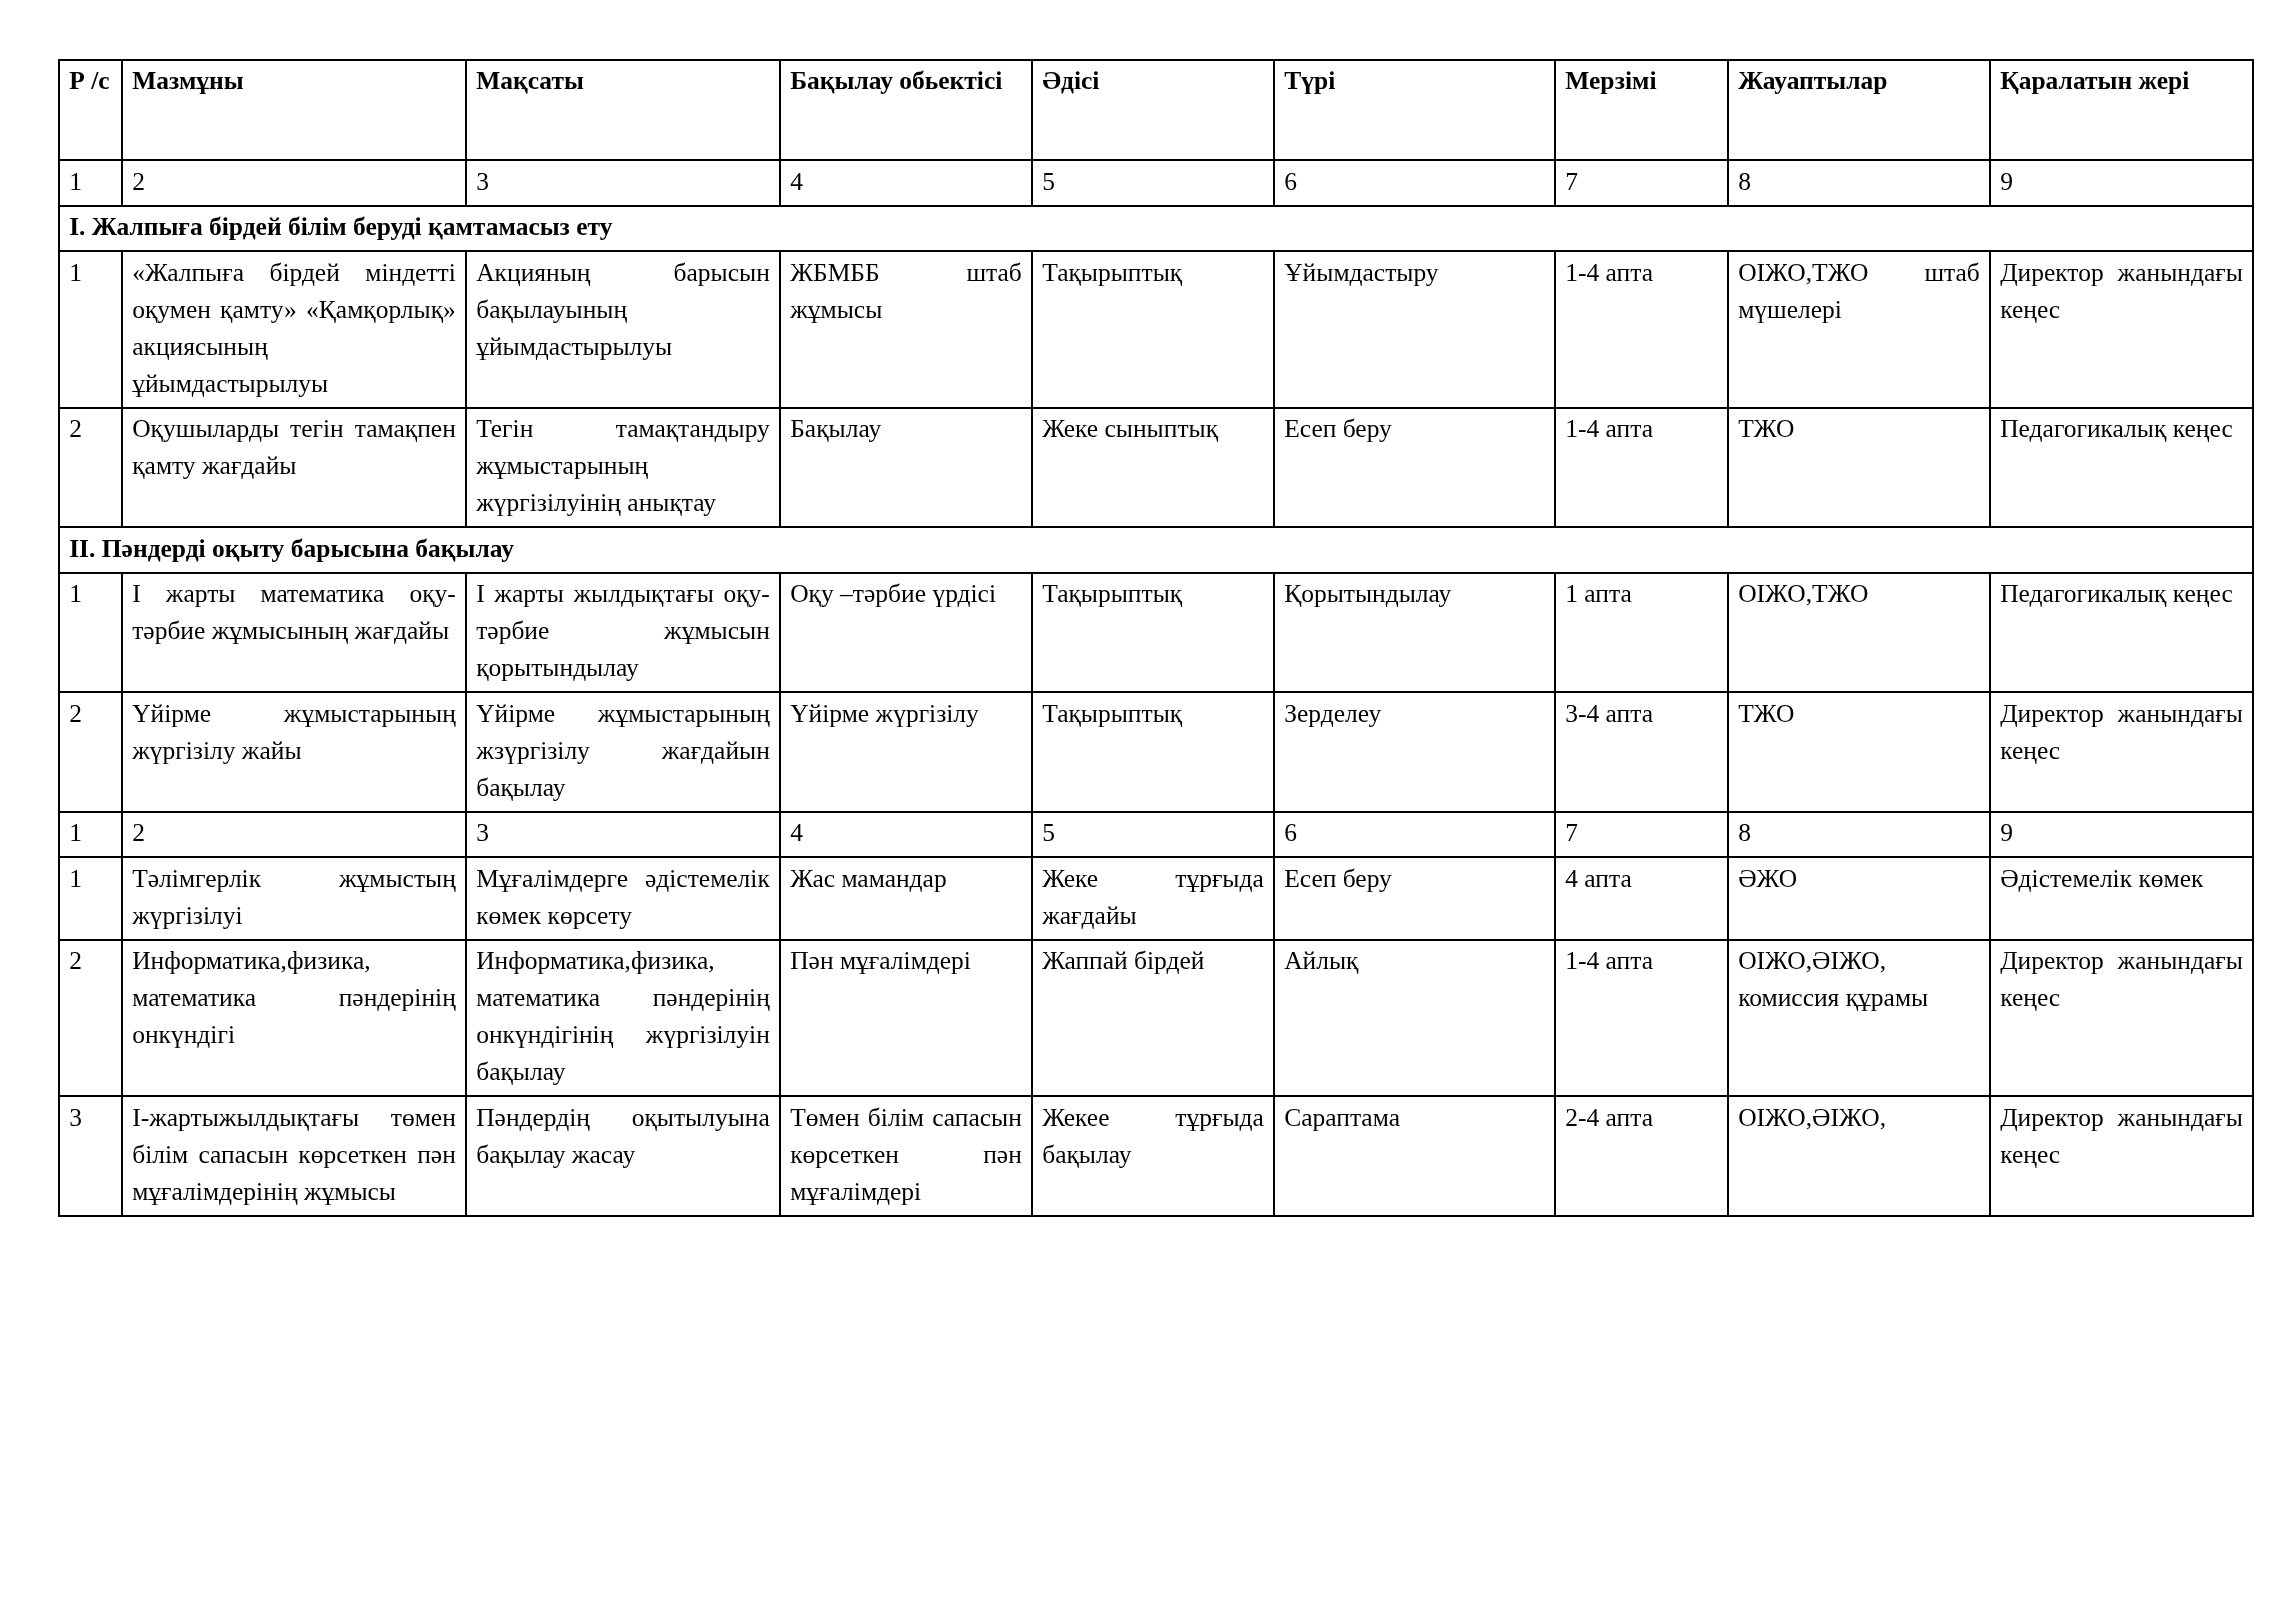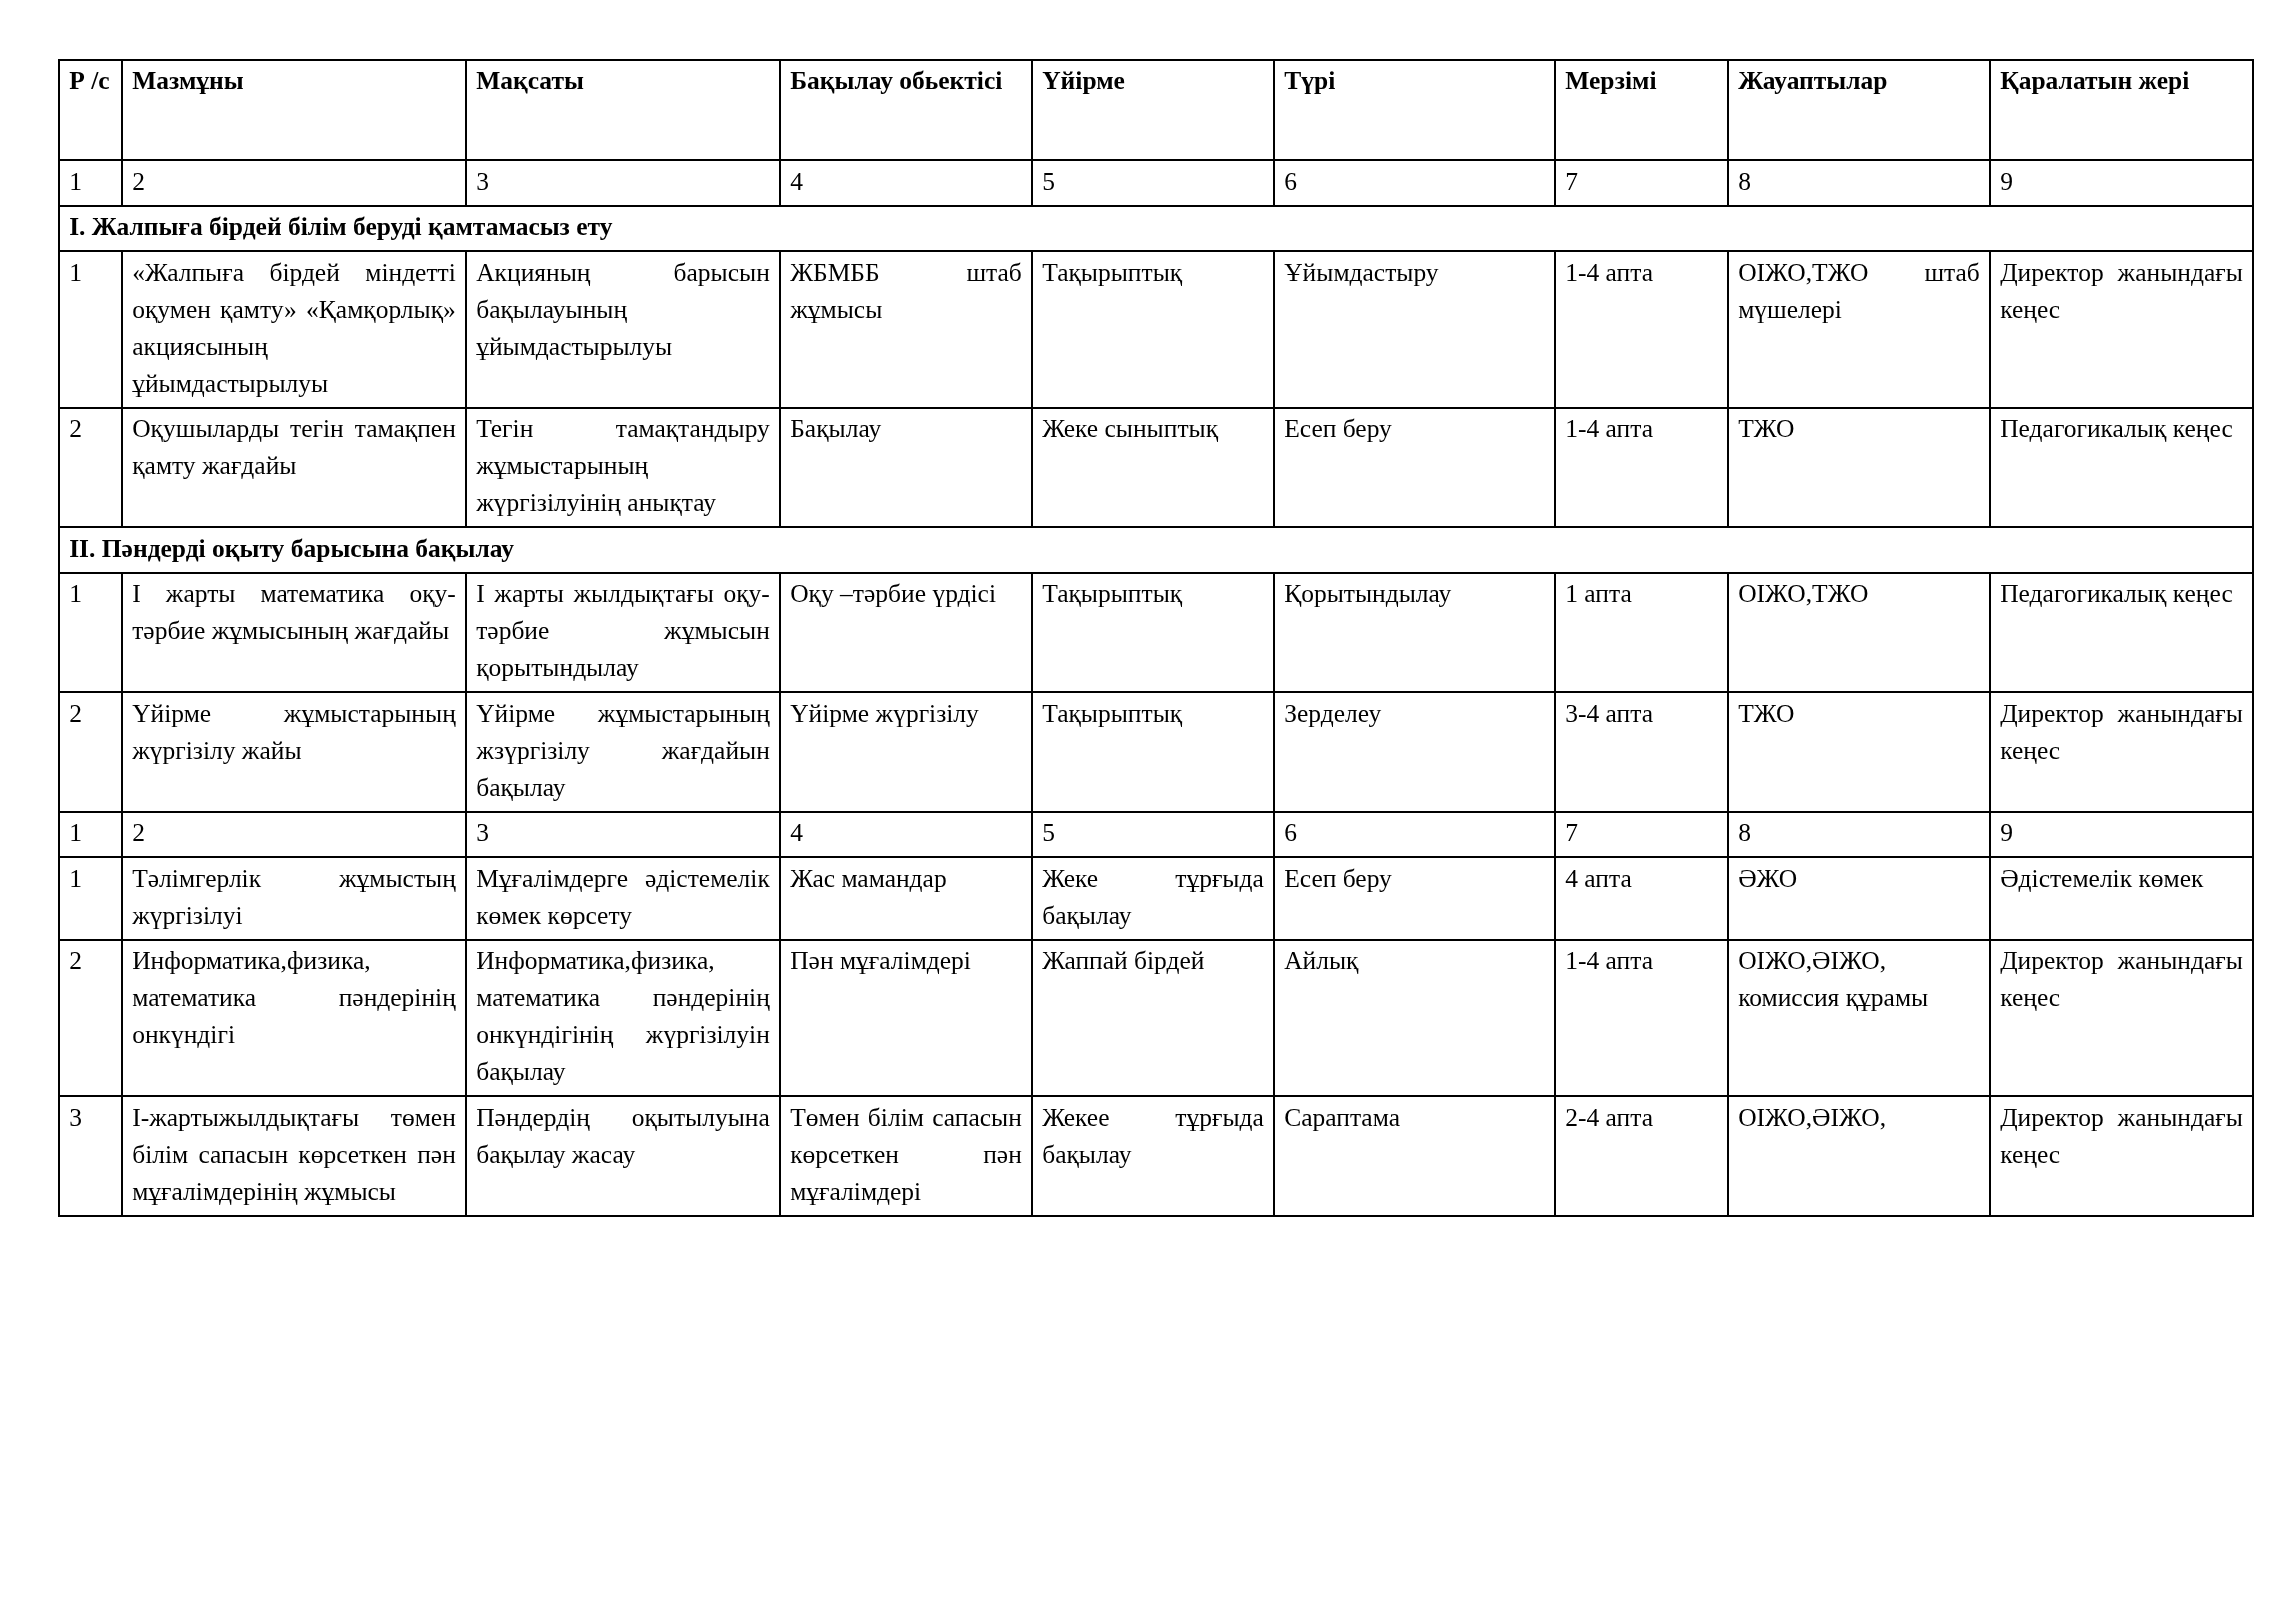--- a/index.html
+++ b/index.html
@@ -77,21 +77,21 @@
         <col class="c7">
         <col class="c8">
         <col class="c9">
     </colgroup>
     <tbody id="table-body">
         <tr>
           <th class="columns-cell">Р /с</th>
           <th class="columns-cell">Мазмұны</th>
           <th class="columns-cell">Мақсаты</th>
           <th class="columns-cell">Бақылау обьектісі</th>
-          <th class="columns-cell">Үйірме</th>
+          <th class="columns-cell">Әдісі</th>
           <th class="columns-cell">Түрі</th>
           <th class="columns-cell">Мерзімі</th>
           <th class="columns-cell">Жауаптылар</th>
           <th class="columns-cell">Қаралатын жері</th>
         </tr>
         <tr>
           <td class="numbers-cell">1</td>
           <td class="numbers-cell">2</td>
           <td class="numbers-cell">3</td>
           <td class="numbers-cell">4</td>
@@ -160,21 +160,21 @@
           <td class="numbers-cell">6</td>
           <td class="numbers-cell">7</td>
           <td class="numbers-cell">8</td>
           <td class="numbers-cell">9</td>
         </tr>
         <tr>
           <td class="data-cell">1</td>
           <td class="data-cell">Тәлімгерлік жұмыстың жүргізілуі</td>
           <td class="data-cell">Мұғалімдерге әдістемелік көмек көрсету</td>
           <td class="data-cell">Жас мамандар</td>
-          <td class="data-cell">Жеке тұрғыда бақылау</td>
+          <td class="data-cell">Жеке тұрғыда жағдайы</td>
           <td class="data-cell">Есеп беру</td>
           <td class="data-cell">4 апта</td>
           <td class="data-cell">ӘЖО</td>
           <td class="data-cell">Әдістемелік көмек</td>
         </tr>
         <tr>
           <td class="data-cell">2</td>
           <td class="data-cell">Информатика,физика, математика пәндерінің онкүндігі</td>
           <td class="data-cell">Информатика,физика, математика пәндерінің онкүндігінің жүргізілуін бақылау</td>
           <td class="data-cell">Пән мұғалімдері</td>

